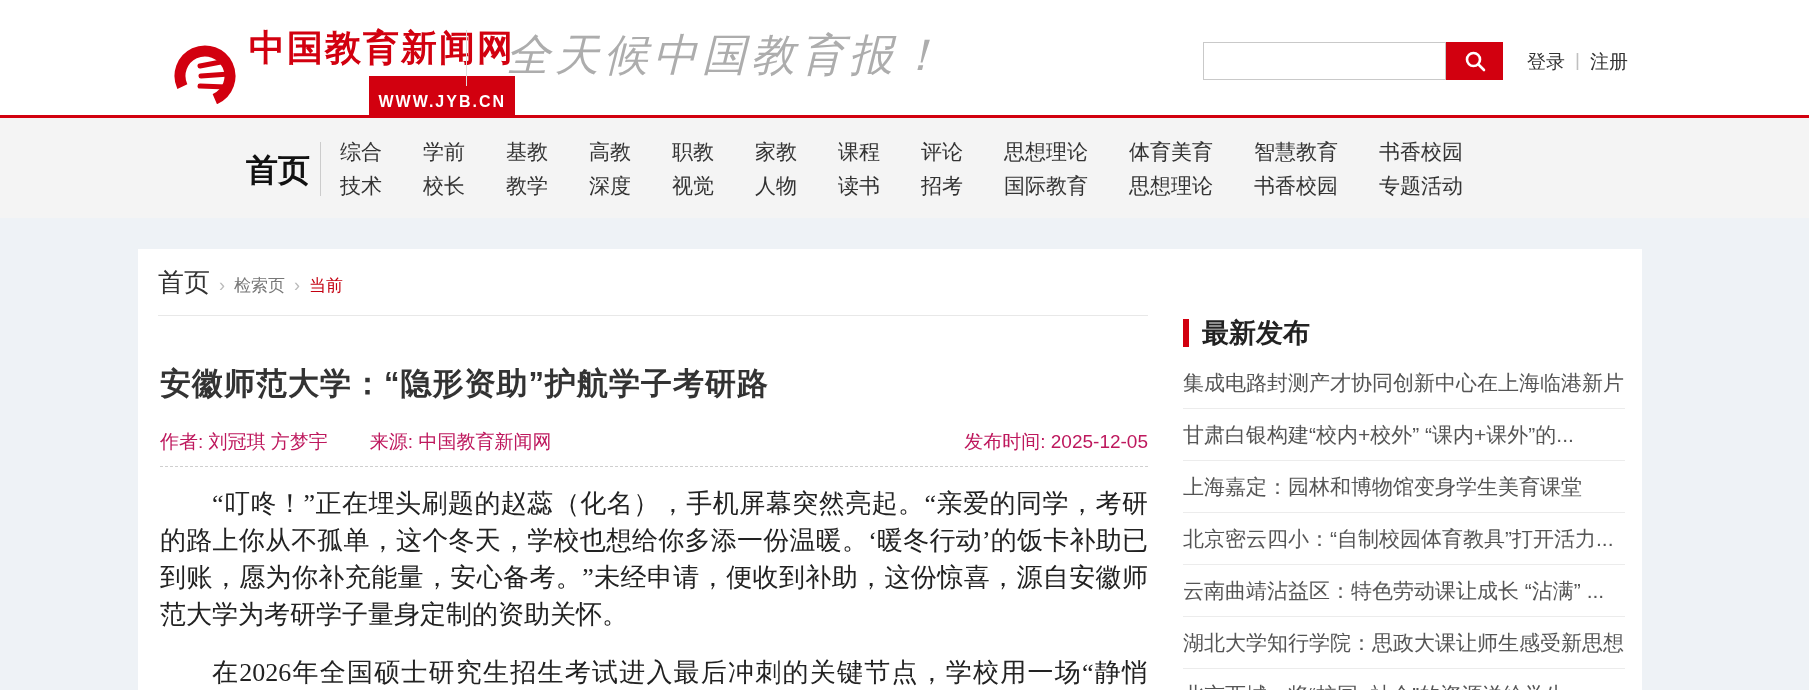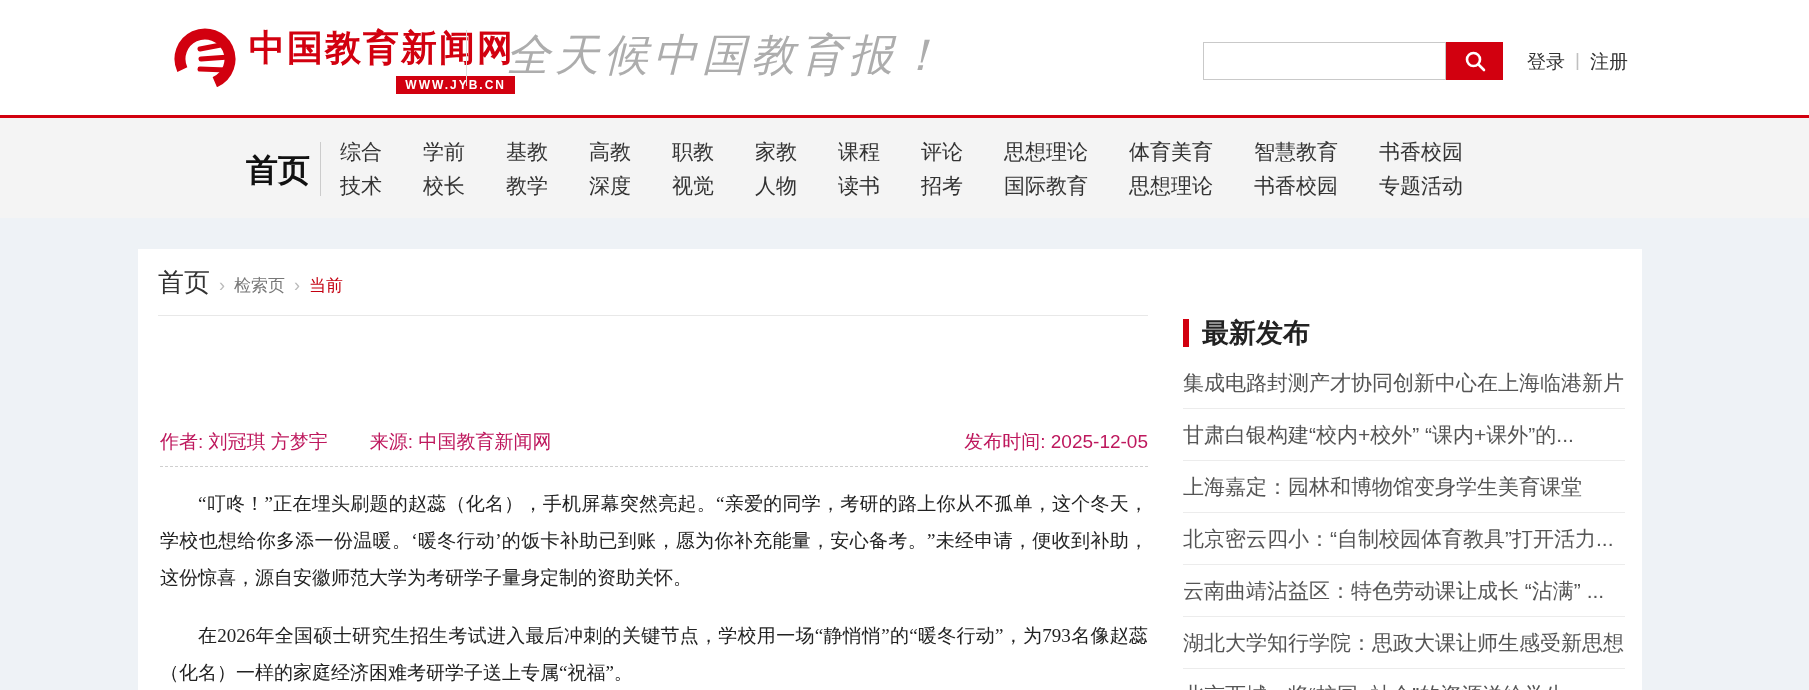--- a/index.html
+++ b/index.html
@@ -9,21 +9,21 @@
     background:#eef2f6;
     position:relative;
     color:#333;
   }
   
   .header { position:absolute; top:0; left:0; width:1809px; height:115px; background:#fff; }
   .logo-wrap { position:absolute; left:173px; top:24px; display:flex; align-items:center; cursor:pointer; }
   .logo-emblem { width:64px; height:64px; }
   .logo-textblock { margin-left:12px; display:flex; flex-direction:column; align-items:flex-end; }
   .logo-cn { font-size:36px; font-weight:bold; color:#d2000f; letter-spacing:2px; font-family:"Liberation Serif", serif; }
-  .logo-sub { margin-top:3px; background:#d2000f; color:#fff; font-size:12px; font-weight:bold; letter-spacing:2px; padding:2px 9px; }
+  .logo-sub { margin-top:3px; background:#d2000f; color:#fff; font-size:16px; font-weight:bold; letter-spacing:2px; padding:17px 9px; }
   .header-divider { margin-left:18px; width:1px; height:56px; background:#ddd; }
   .slogan { margin-left:20px; font-size:44px; color:#adadad; font-style:italic; letter-spacing:5px; font-family:"DejaVu Serif", serif; white-space:nowrap; }
   .search-wrap { position:absolute; left:1203px; top:42px; display:flex; }
   .search-input { width:243px; height:38px; border:1px solid #c9c9c9; outline:none; font-size:16px; padding:0 10px; }
   .search-btn { width:57px; height:38px; background:#d2000f; border:none; display:flex; align-items:center; justify-content:center; cursor:pointer; }
   .auth { position:absolute; left:1527px; top:49px; display:flex; align-items:flex-start; gap:10px; font-size:19px; color:#333; }
   .auth a { color:#333; text-decoration:none; cursor:pointer; }
   .auth .sep { color:#c0c0c0; }
   .red-line { position:absolute; top:115px; left:0; width:1809px; height:3px; background:#d2000f; }
   
@@ -42,21 +42,21 @@
   .bc-cur { font-size:17px; color:#c40010; }
   .hr1 { position:absolute; left:20px; top:66px; width:990px; height:1px; background:#e8e8e8; }
   .art-title { position:absolute; left:22px; top:114px; font-size:31px; font-weight:bold; color:#333; letter-spacing:1px; }
   .meta-row { position:absolute; left:22px; top:180px; width:988px; display:flex; align-items:center; font-size:19px; color:#be185d; }
   .meta-item { margin-right:42px; }
   .meta-date { margin-left:auto; margin-right:0; }
   .dotted { position:absolute; left:22px; top:217px; width:988px; border-bottom:1px dashed #cfcfcf; }
   .art-body { position:absolute; left:22px; top:236px; width:988px; }
   .art-body p {
     font-family:"Liberation Serif", serif;
-    font-size:19px; color:#222; line-height:37px;
+    font-size:26px; color:#222; line-height:37px;
     text-align:justify; text-indent:2em; margin-bottom:21px;
   }
   
   .sidebar { position:absolute; left:1045px; top:66px; width:442px; }
   .sb-head { display:flex; align-items:center; gap:13px; }
   .sb-bar { width:6px; height:28px; background:#d2000f; }
   .sb-title { font-size:27px; font-weight:bold; color:#222; }
   .sb-list { margin-top:6px; }
   .sb-item {
     height:52px; line-height:52px; border-bottom:1px solid #ececec;
@@ -161,20 +161,21 @@
 
   <div class="breadcrumb">
     <span class="bc-home">首页</span>
     <span class="bc-sep">›</span>
     <span class="bc-mid">检索页</span>
     <span class="bc-sep">›</span>
     <span class="bc-cur">当前</span>
   </div>
   <div class="hr1"></div>
 
+  <div class="art-title">安徽师范大学：“隐形资助”护航学子考研路</div>
 
   <div class="meta-row">
     <span class="meta-item"><span>作者: </span><span>刘冠琪 方梦宇</span></span>
     <span class="meta-item"><span>来源: </span><span>中国教育新闻网</span></span>
     <span class="meta-item meta-date"><span>发布时间: </span><span>2025-12-05</span></span>
   </div>
   <div class="dotted"></div>
 
   <div class="art-body">
     <p>“叮咚！”正在埋头刷题的赵蕊（化名），手机屏幕突然亮起。“亲爱的同学，考研的路上你从不孤单，这个冬天，学校也想给你多添一份温暖。‘暖冬行动’的饭卡补助已到账，愿为你补充能量，安心备考。”未经申请，便收到补助，这份惊喜，源自安徽师范大学为考研学子量身定制的资助关怀。</p>

